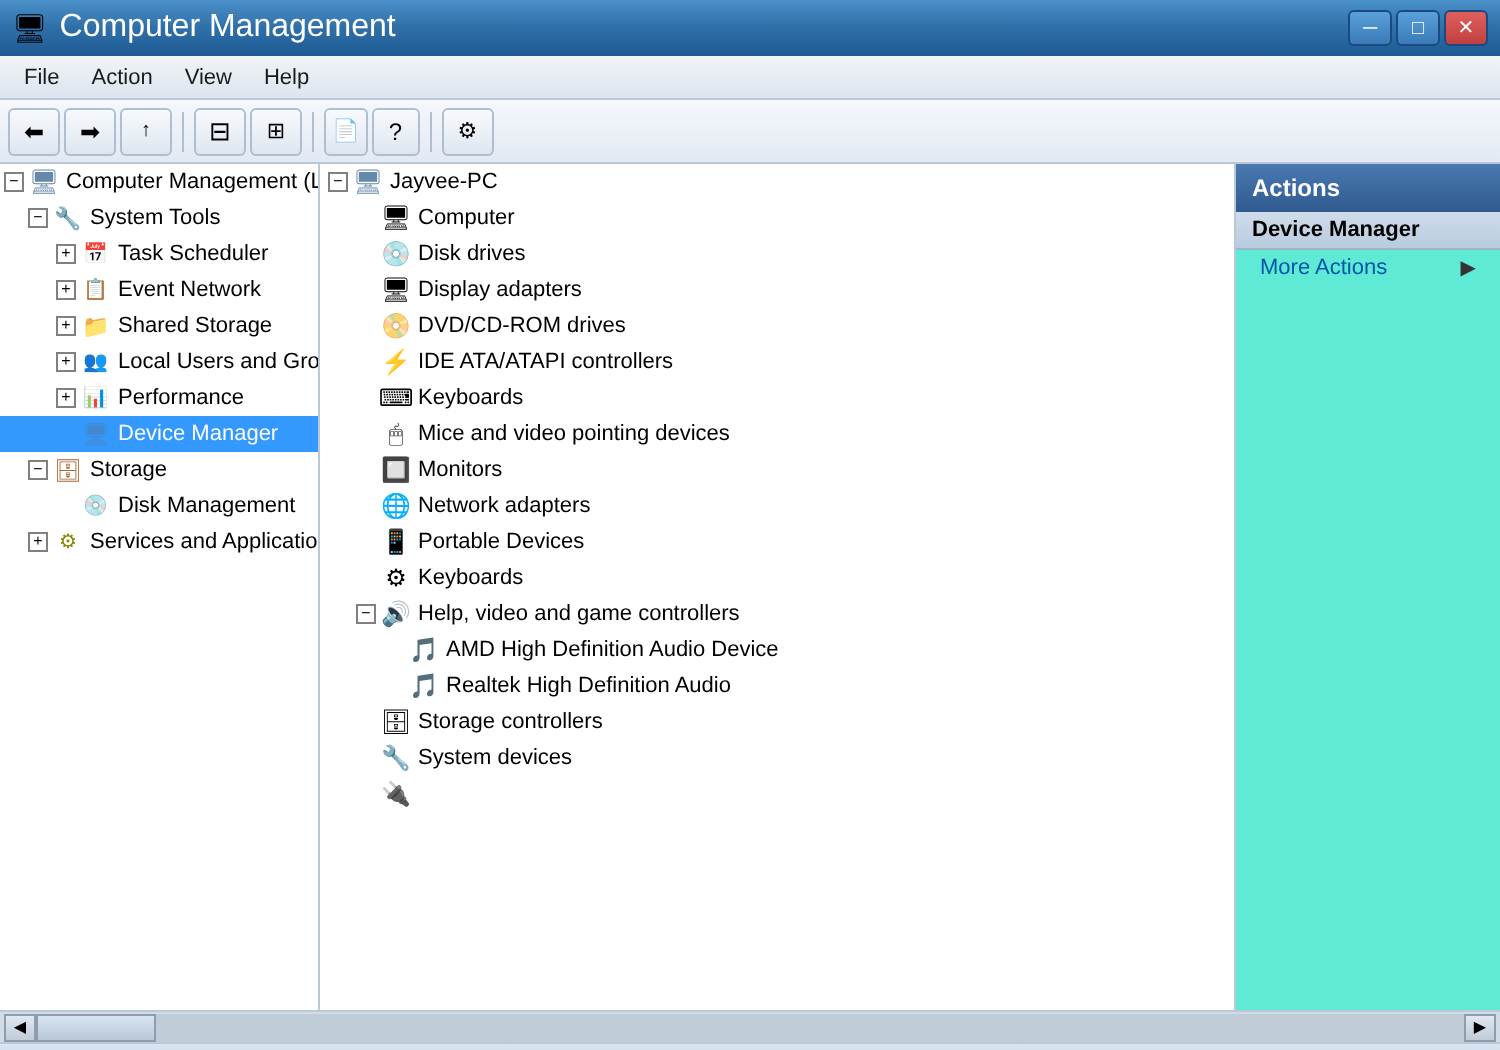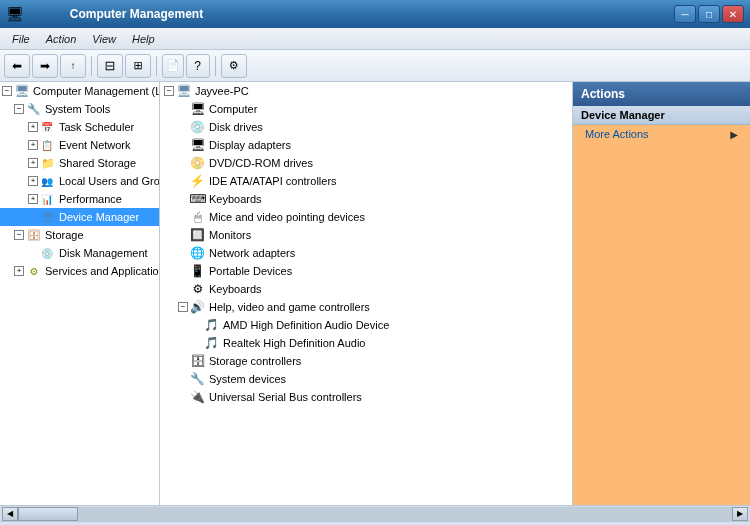--- a/index.html
+++ b/index.html
@@ -22,23 +22,22 @@
       padding: 0 6px;
       user-select: none;
     }
     #title-bar-left {
       display: flex;
       align-items: center;
       gap: 6px;
     }
     #title-text {
       color: white;
-      font-size: 12px;
-      font-weight: 700;
-      margin-left: 40px;
+      font-size: 16px;
+      font-weight: 400;
     }
     #title-controls {
       display: flex;
       gap: 2px;
     }
     .title-btn {
       width: 22px;
       height: 18px;
       background: linear-gradient(to bottom, #5aa0d8, #3a7ab8);
       border: 1px solid #1a4a80;
@@ -61,21 +60,20 @@
       border-bottom: 1px solid #bbc8d8;
       display: flex;
       align-items: center;
       padding: 0 4px;
     }
     .menu-item {
       padding: 2px 8px;
       cursor: pointer;
       border-radius: 3px;
       color: #1a1a1a;
-      font-style: italic;
     }
 
     
     #toolbar {
       height: 32px;
       background: linear-gradient(to bottom, #f5f8fc, #e2e9f3);
       border-bottom: 1px solid #bbc8d8;
       display: flex;
       align-items: center;
       padding: 0 4px;
@@ -119,22 +117,22 @@
     #middle-pane {
       flex: 1;
       background: white;
       border-right: 1px solid #bbc8d8;
       overflow-y: auto;
       overflow-x: hidden;
     }
 
     
     #right-pane {
-      width: 177px;
-      background: #fdba74;
+      width: 132px;
+      background: #5eead4;
       overflow-y: auto;
     }
 
     
     .tree-item {
       display: flex;
       align-items: center;
       padding: 1px 0;
       cursor: pointer;
       white-space: nowrap;
@@ -446,21 +444,20 @@
     <span class="item-label">Storage controllers</span>
   </div>
         <div class="tree-item" style="padding-left: 18px;">
     <span class="expander-placeholder"></span>
     <span class="item-icon" style="font-size:12px;">🔧</span>
     <span class="item-label">System devices</span>
   </div>
         <div class="tree-item" style="padding-left: 18px;">
     <span class="expander-placeholder"></span>
     <span class="item-icon" style="font-size:12px;">🔌</span>
-    <span class="item-label">Universal Serial Bus controllers</span>
   </div>
       </div>
   </div>
 
   <div id="right-pane">
     <div id="actions-header">Actions</div>
     <div class="action-section-title">Device Manager</div>
     <div class="action-item">
       <span>More Actions</span>
       <span class="action-arrow">▶</span>

